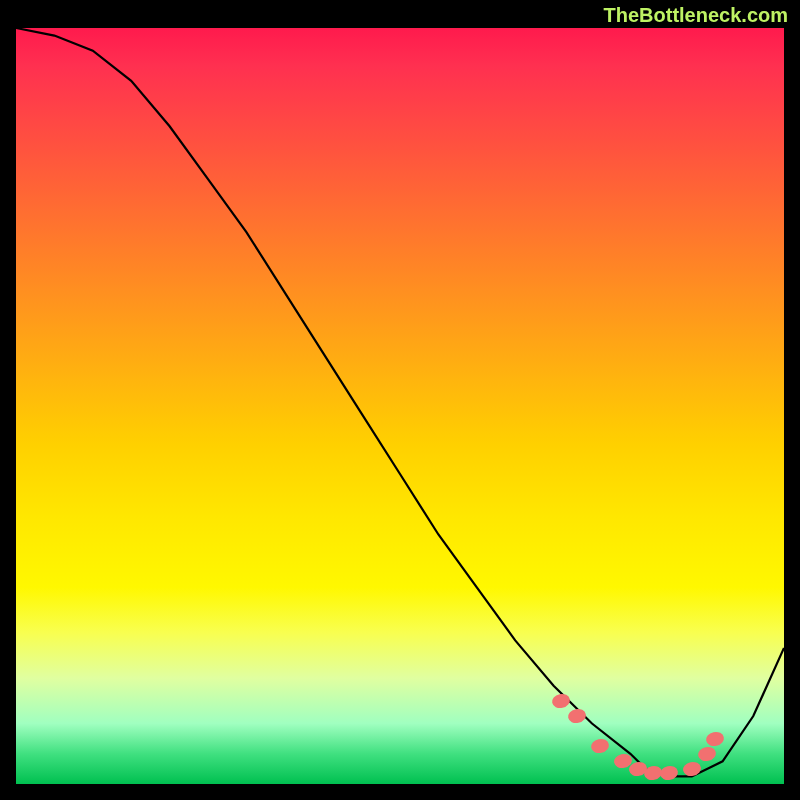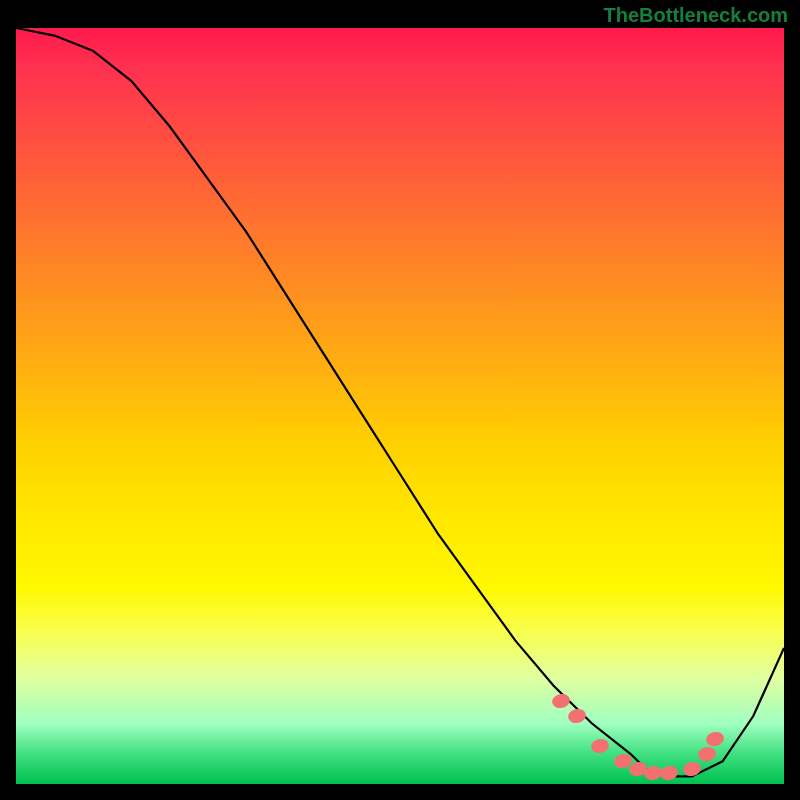--- a/index.html
+++ b/index.html
@@ -8,21 +8,21 @@
     height: 800px;
     background: #000;
     position: relative;
     font-family: Arial, sans-serif;
     overflow: hidden;
   }
   .watermark {
     position: absolute;
     top: 4px;
     right: 12px;
-    color: #15803d;
+    color: #bef264;
     font-size: 20px;
     font-weight: bold;
     z-index: 10;
   }
   .plot-area {
     position: absolute;
     left: 16px;
     top: 28px;
     width: 768px;
     height: 756px;

